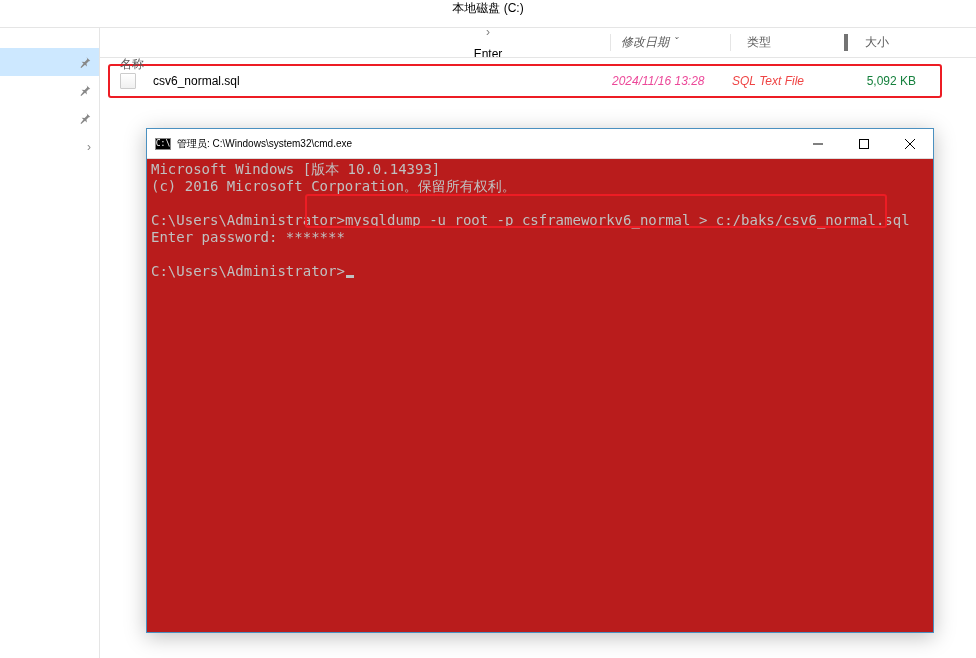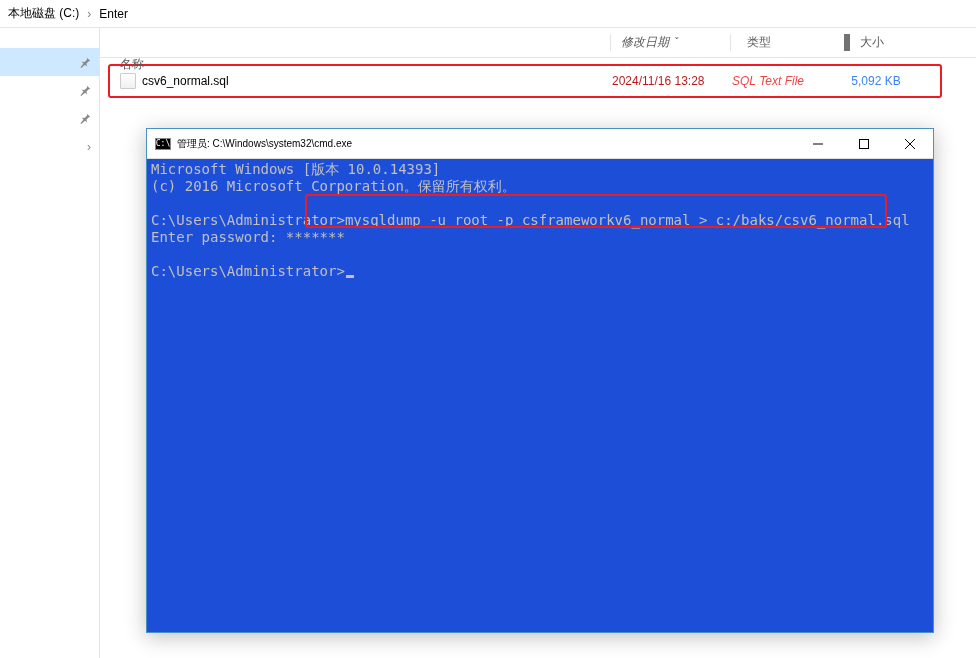--- a/index.html
+++ b/index.html
@@ -14,20 +14,21 @@
   }
   
   .breadcrumb {
     height: 28px;
     display: flex;
     align-items: center;
     padding: 0 8px;
     color: #000;
     gap: 8px;
     border-bottom: 1px solid #e5e5e5;
+    flex-direction: column;
   }
   .breadcrumb .chev { color: #808080; }
   
   .main {
     display: flex;
     height: calc(100% - 28px);
   }
   .sidebar {
     width: 100px;
     border-right: 1px solid #e5e5e5;
@@ -56,45 +57,45 @@
     display: flex;
     align-items: center;
     border-bottom: 1px solid #e5e5e5;
     padding-left: 20px;
     color: #5a5a5a;
     position: relative;
   }
   .col-name { width: 490px; margin-top: 43px; }
   .col-date { width: 120px; border-left: 1px solid #e5e5e5; padding-left: 10px; position: relative; font-style: italic; }
   .col-type { width: 114px; border-left: 1px solid #e5e5e5; padding-left: 16px; }
-  .col-size { width: 80px; border-left: 6px solid #737373; padding-left: 10px; }
+  .col-size { width: 80px; border-left: 4px solid #737373; padding-left: 17px; }
   .sort-caret {
     position: absolute;
     right: 50px;
     top: -2px;
     font-size: 8px;
     color: #555;
   }
   
   .file-row-wrapper {
     border: 2px solid #ed1c24;
     border-radius: 3px;
     margin: 6px 34px 0 8px;
     padding: 3px 0;
   }
   .file-row {
     display: flex;
     align-items: center;
     padding-left: 10px;
     height: 24px;
   }
-  .file-row .fname { width: 482px; display: flex; align-items: center; gap: 6px; }
-  .file-row .fdate { width: 120px; padding-left: 10px; color: #b91c1c; }
+  .file-row .fname { width: 482px; display: flex; align-items: center; gap: 17px; }
+  .file-row .fdate { width: 120px; padding-left: 10px; color: #ec4899; font-style: italic; }
   .file-row .ftype { width: 114px; padding-left: 10px; color: #ef4444; font-style: italic; }
-  .file-row .fsize { width: 80px; text-align: center; padding-right: 0; color: #3b82f6; }
+  .file-row .fsize { width: 80px; text-align: right; padding-right: 0; color: #15803d; }
   .file-icon {
     width: 16px; height: 16px;
     background: linear-gradient(#fff,#f0f0f0);
     border: 1px solid #ccc;
     border-radius: 1px;
     display: inline-block;
     position: relative;
   }
   
   .cmd-window {
@@ -133,21 +134,21 @@
   .win-btn {
     width: 46px; height: 30px;
     display: flex;
     align-items: center;
     justify-content: center;
     color: #000;
   }
   .win-btn svg { pointer-events: none; }
   .cmd-body {
     flex: 1;
-    background: #1d4ed8;
+    background: #b91c1c;
     color: #c0c0c0;
     font-family: "NSimSun","SimSun","MS Gothic","Consolas",monospace;
     font-size: 14px;
     line-height: 17px;
     padding: 2px 4px;
     white-space: pre;
     position: relative;
     overflow: hidden;
   }
   .red-cmd-box {

